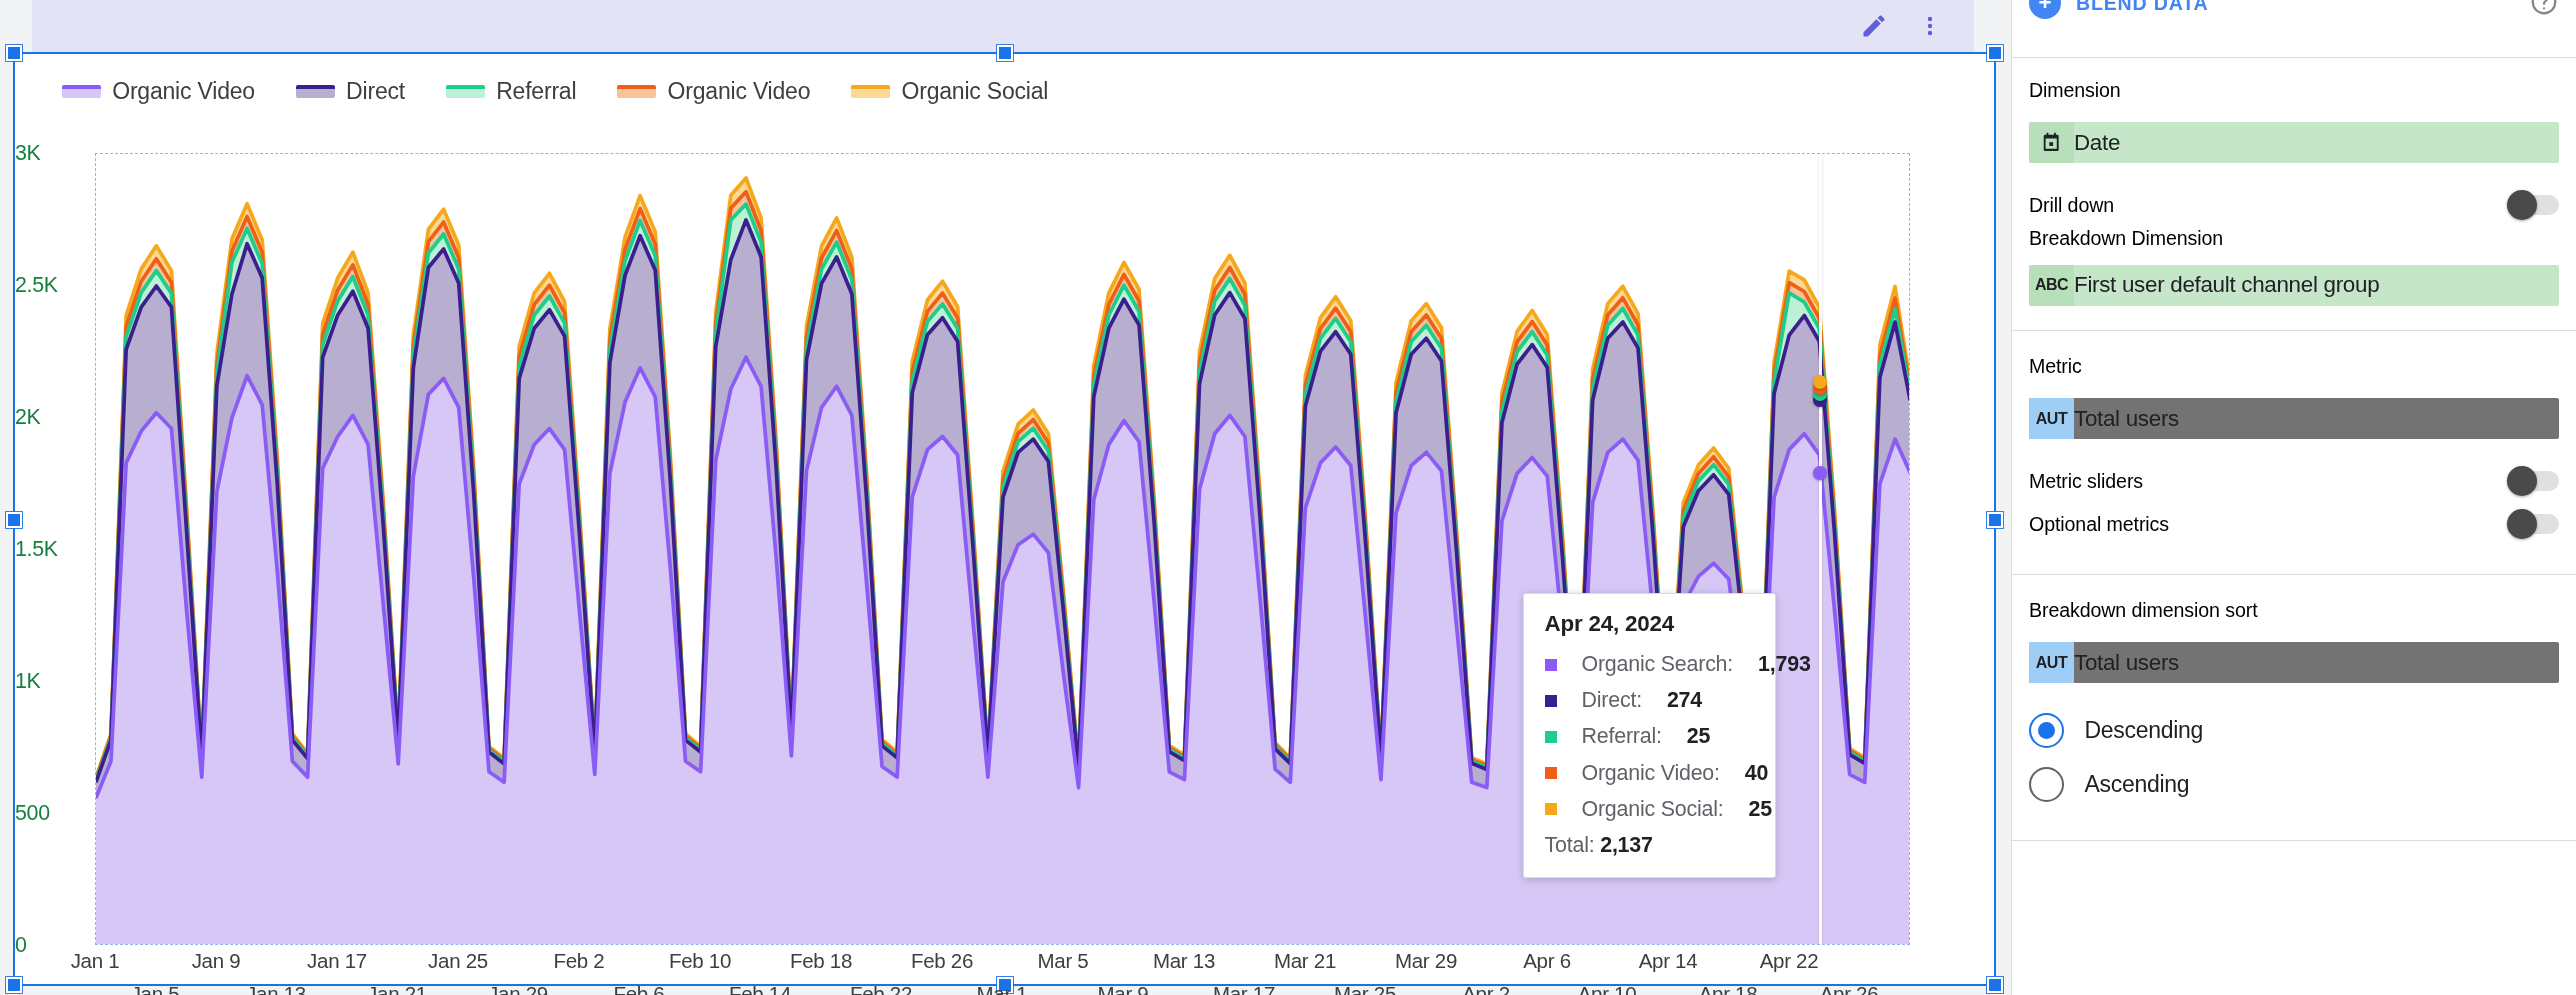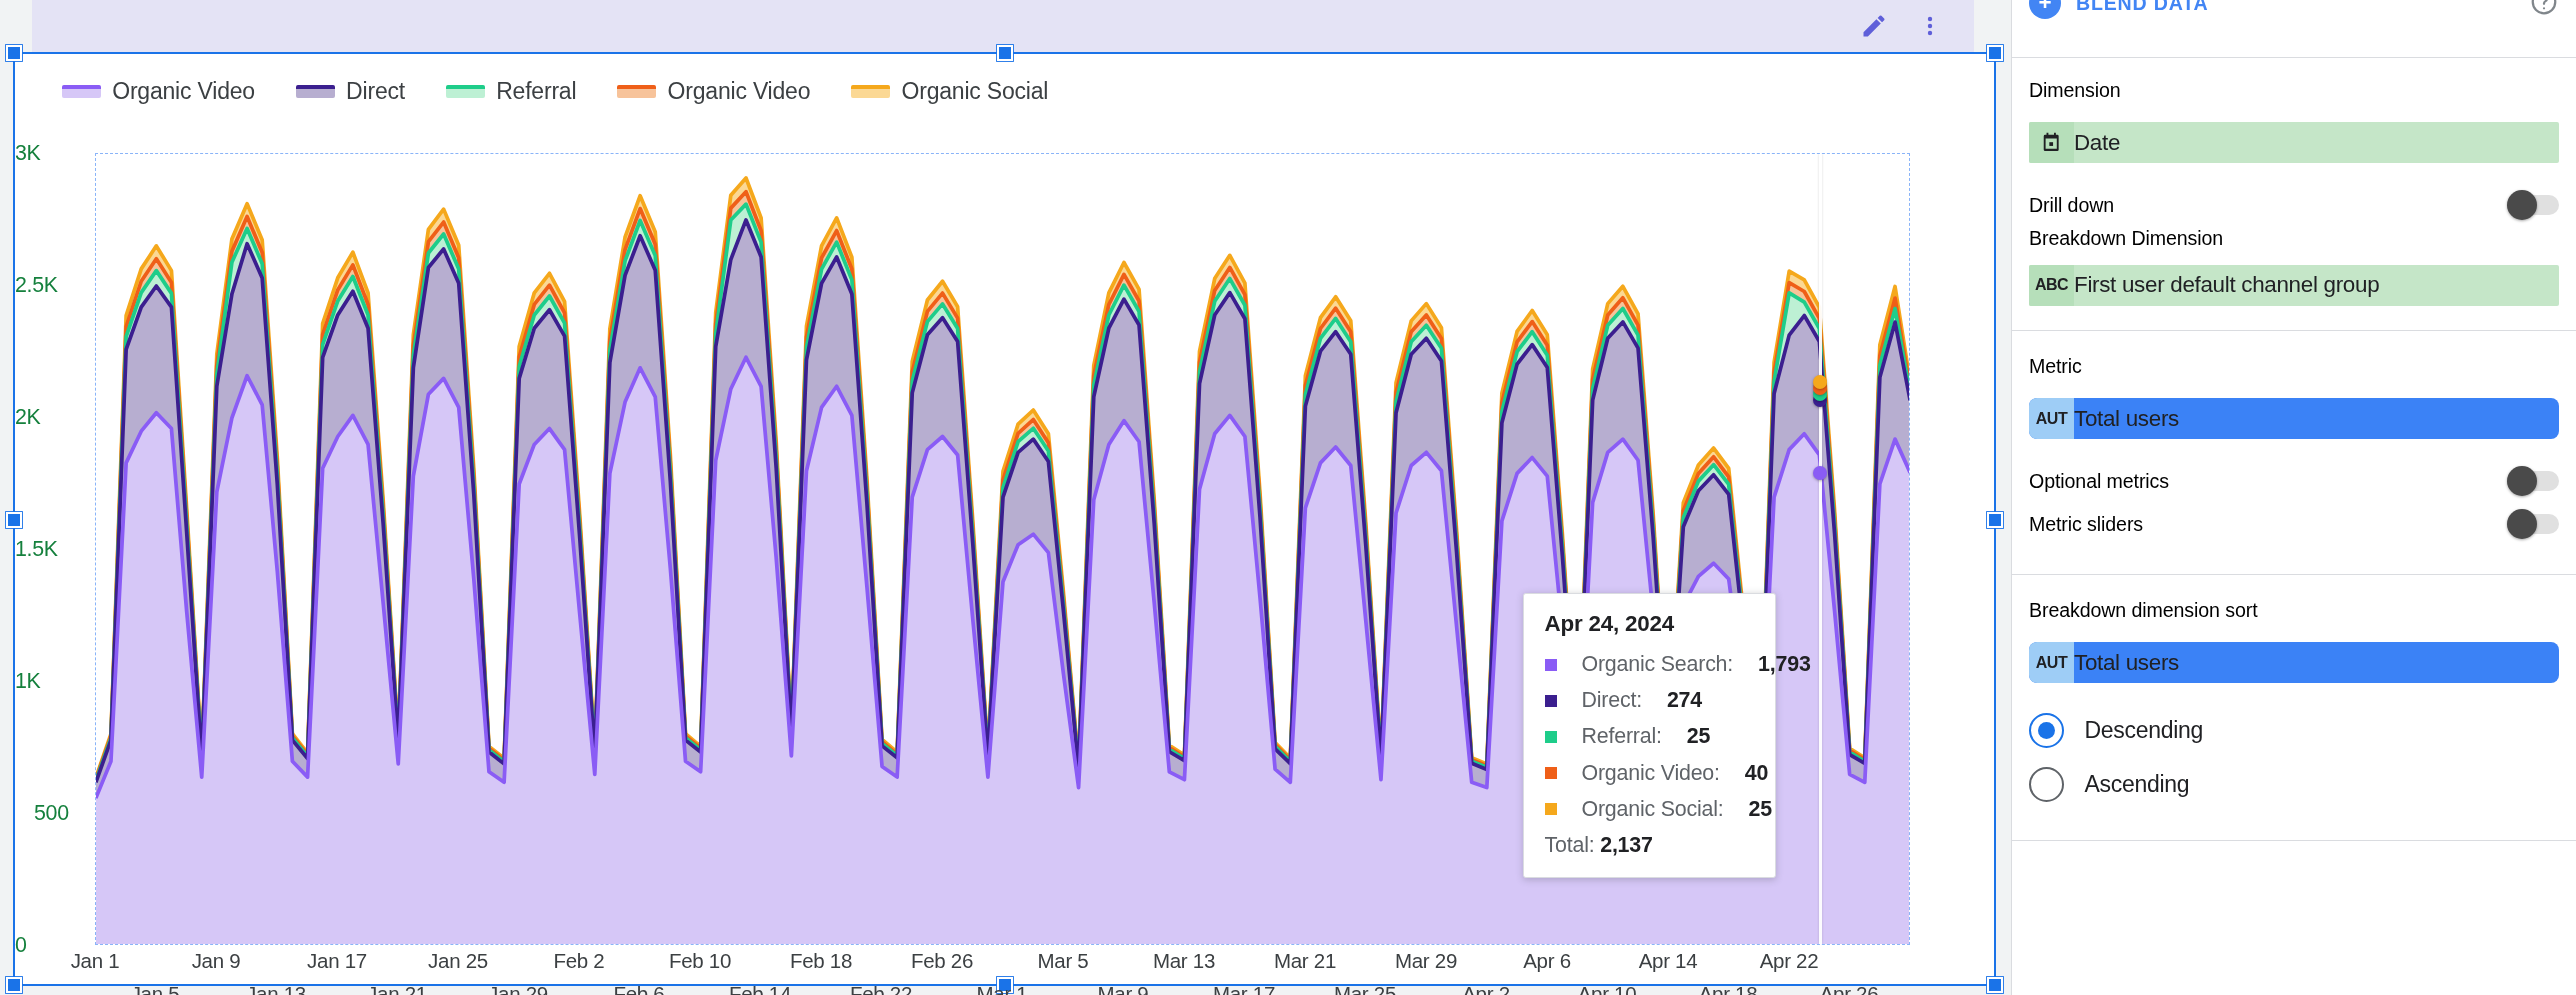--- a/index.html
+++ b/index.html
@@ -175,21 +175,21 @@
 
   .plabel {
     font-size: 19.6px; font-weight: normal; color: #000000;
     letter-spacing: -0.1px;
   }
   .chip {
     display: flex; align-items: stretch;
     height: 41px; border-radius: 1.9px; overflow: hidden;
   }
   .chip.dim { background: #c5e6c8; }
-  .chip.met { background: #3b82f6; border-radius: 8px; }
+  .chip.met { background: #737373; }
   .chip-icon {
     width: 45px; flex: none;
     display: flex; align-items: center; justify-content: center;
     font-size: 16px; font-weight: bold; color: #202124;
     letter-spacing: -0.5px;
   }
   .chip.dim .chip-icon { background: #b6dfba; }
   .chip.met .chip-icon { background: #9ecdf6; }
   .chip-text {
     display: flex; align-items: center;
@@ -290,21 +290,21 @@
           </div>
         </div>
 
       <div id="plot-wrap">
         <div id="yaxis">
             <div class="ytick" style="top: 0px;">3K</div>
             <div class="ytick" style="top: 132px;">2.5K</div>
             <div class="ytick" style="top: 264px;">2K</div>
             <div class="ytick" style="top: 396px;">1.5K</div>
             <div class="ytick" style="top: 528px;">1K</div>
-            <div class="ytick" style="top: 660px; padding-left: 19px;">500</div>
+            <div class="ytick" style="top: 660px;">500</div>
             <div class="ytick" style="top: 792px;">0</div>
           </div>
         <div id="plot">
             <svg width="1818" height="796" viewBox="-2 -2 1951 854">
               <path d="M 0 850.0 L 0.0 669.5 L 16.2 622.2 L 32.5 173.4 L 48.7 123.3 L 64.9 98.6 L 81.1 125.2 L 97.4 379.4 L 113.6 642.9 L 129.8 215.0 L 146.0 91.2 L 162.3 53.3 L 178.5 92.4 L 194.7 325.5 L 210.9 622.2 L 227.2 642.9 L 243.4 181.9 L 259.6 132.9 L 275.8 105.4 L 292.1 149.0 L 308.3 370.9 L 324.5 625.0 L 340.7 194.1 L 356.9 80.8 L 373.2 59.2 L 389.4 98.0 L 405.6 337.7 L 421.9 635.8 L 438.1 648.5 L 454.3 206.5 L 470.5 149.0 L 486.8 128.1 L 503.0 158.4 L 519.2 385.9 L 535.4 638.6 L 551.6 187.6 L 567.9 89.3 L 584.1 44.8 L 600.3 83.6 L 616.5 322.7 L 632.8 622.2 L 649.0 635.8 L 665.2 170.3 L 681.4 44.2 L 697.7 25.8 L 713.9 68.6 L 730.1 308.3 L 746.4 616.0 L 762.6 184.7 L 778.8 98.6 L 795.0 68.6 L 811.3 110.8 L 827.5 348.5 L 843.7 628.4 L 859.9 642.0 L 876.1 222.7 L 892.4 156.7 L 908.6 136.6 L 924.8 164.0 L 941.0 392.4 L 957.3 642.0 L 973.5 340.6 L 989.7 289.9 L 1006.0 274.8 L 1022.2 300.3 L 1038.4 470.6 L 1054.6 654.5 L 1070.9 227.2 L 1087.1 149.0 L 1103.3 116.5 L 1119.5 145.4 L 1135.8 370.9 L 1152.0 634.7 L 1168.2 645.1 L 1184.4 211.9 L 1200.7 133.7 L 1216.9 108.8 L 1233.1 138.6 L 1249.3 363.5 L 1265.5 631.5 L 1281.8 648.3 L 1298.0 238.0 L 1314.2 175.7 L 1330.5 153.3 L 1346.7 179.1 L 1362.9 396.4 L 1379.1 644.9 L 1395.3 245.4 L 1411.6 179.1 L 1427.8 160.6 L 1444.0 186.4 L 1460.3 403.8 L 1476.5 648.0 L 1492.7 654.5 L 1508.9 256.7 L 1525.2 190.4 L 1541.4 168.0 L 1557.6 194.1 L 1573.8 407.7 L 1590.0 651.4 L 1606.3 230.9 L 1622.5 160.6 L 1638.7 142.0 L 1655.0 171.7 L 1671.2 385.6 L 1687.4 641.5 L 1703.6 374.3 L 1719.8 333.8 L 1736.1 315.6 L 1752.3 337.5 L 1768.5 496.1 L 1784.8 667.3 L 1801.0 223.5 L 1817.2 125.8 L 1833.4 135.1 L 1849.6 164.6 L 1865.9 381.9 L 1882.1 637.8 L 1898.3 648.0 L 1914.5 205.1 L 1930.8 142.2 L 1947.0 244.5 L 1947.0 850.0 Z" fill="#fbd894"></path>
               <path d="M 0.0 669.5 L 16.2 622.2 L 32.5 173.4 L 48.7 123.3 L 64.9 98.6 L 81.1 125.2 L 97.4 379.4 L 113.6 642.9 L 129.8 215.0 L 146.0 91.2 L 162.3 53.3 L 178.5 92.4 L 194.7 325.5 L 210.9 622.2 L 227.2 642.9 L 243.4 181.9 L 259.6 132.9 L 275.8 105.4 L 292.1 149.0 L 308.3 370.9 L 324.5 625.0 L 340.7 194.1 L 356.9 80.8 L 373.2 59.2 L 389.4 98.0 L 405.6 337.7 L 421.9 635.8 L 438.1 648.5 L 454.3 206.5 L 470.5 149.0 L 486.8 128.1 L 503.0 158.4 L 519.2 385.9 L 535.4 638.6 L 551.6 187.6 L 567.9 89.3 L 584.1 44.8 L 600.3 83.6 L 616.5 322.7 L 632.8 622.2 L 649.0 635.8 L 665.2 170.3 L 681.4 44.2 L 697.7 25.8 L 713.9 68.6 L 730.1 308.3 L 746.4 616.0 L 762.6 184.7 L 778.8 98.6 L 795.0 68.6 L 811.3 110.8 L 827.5 348.5 L 843.7 628.4 L 859.9 642.0 L 876.1 222.7 L 892.4 156.7 L 908.6 136.6 L 924.8 164.0 L 941.0 392.4 L 957.3 642.0 L 973.5 340.6 L 989.7 289.9 L 1006.0 274.8 L 1022.2 300.3 L 1038.4 470.6 L 1054.6 654.5 L 1070.9 227.2 L 1087.1 149.0 L 1103.3 116.5 L 1119.5 145.4 L 1135.8 370.9 L 1152.0 634.7 L 1168.2 645.1 L 1184.4 211.9 L 1200.7 133.7 L 1216.9 108.8 L 1233.1 138.6 L 1249.3 363.5 L 1265.5 631.5 L 1281.8 648.3 L 1298.0 238.0 L 1314.2 175.7 L 1330.5 153.3 L 1346.7 179.1 L 1362.9 396.4 L 1379.1 644.9 L 1395.3 245.4 L 1411.6 179.1 L 1427.8 160.6 L 1444.0 186.4 L 1460.3 403.8 L 1476.5 648.0 L 1492.7 654.5 L 1508.9 256.7 L 1525.2 190.4 L 1541.4 168.0 L 1557.6 194.1 L 1573.8 407.7 L 1590.0 651.4 L 1606.3 230.9 L 1622.5 160.6 L 1638.7 142.0 L 1655.0 171.7 L 1671.2 385.6 L 1687.4 641.5 L 1703.6 374.3 L 1719.8 333.8 L 1736.1 315.6 L 1752.3 337.5 L 1768.5 496.1 L 1784.8 667.3 L 1801.0 223.5 L 1817.2 125.8 L 1833.4 135.1 L 1849.6 164.6 L 1865.9 381.9 L 1882.1 637.8 L 1898.3 648.0 L 1914.5 205.1 L 1930.8 142.2 L 1947.0 244.5" fill="none" stroke="#f5a81c" stroke-width="4" stroke-linejoin="round"></path>
               <path d="M 0 850.0 L 0.0 671.2 L 16.2 624.5 L 32.5 185.3 L 48.7 136.6 L 64.9 112.5 L 81.1 138.0 L 97.4 387.9 L 113.6 644.9 L 129.8 226.4 L 146.0 104.3 L 162.3 67.1 L 178.5 105.7 L 194.7 334.9 L 210.9 624.5 L 227.2 644.9 L 243.4 193.8 L 259.6 145.9 L 275.8 119.0 L 292.1 161.5 L 308.3 379.4 L 324.5 627.3 L 340.7 205.7 L 356.9 94.1 L 373.2 73.1 L 389.4 111.4 L 405.6 346.8 L 421.9 637.8 L 438.1 650.5 L 454.3 217.9 L 470.5 161.5 L 486.8 140.8 L 503.0 170.6 L 519.2 394.1 L 535.4 640.6 L 551.6 199.5 L 567.9 102.6 L 584.1 58.6 L 600.3 96.9 L 616.5 332.1 L 632.8 624.5 L 649.0 637.8 L 665.2 182.2 L 681.4 58.1 L 697.7 40.5 L 713.9 82.2 L 730.1 317.6 L 746.4 618.2 L 762.6 196.6 L 778.8 111.6 L 795.0 82.2 L 811.3 123.5 L 827.5 357.3 L 843.7 630.7 L 859.9 644.0 L 876.1 233.8 L 892.4 168.9 L 908.6 149.3 L 924.8 176.2 L 941.0 400.6 L 957.3 644.0 L 973.5 349.6 L 989.7 299.8 L 1006.0 285.0 L 1022.2 310.0 L 1038.4 477.1 L 1054.6 656.5 L 1070.9 238.0 L 1087.1 161.5 L 1103.3 129.2 L 1119.5 157.8 L 1135.8 379.4 L 1152.0 636.9 L 1168.2 647.1 L 1184.4 223.3 L 1200.7 146.5 L 1216.9 121.8 L 1233.1 151.0 L 1249.3 372.0 L 1265.5 633.8 L 1281.8 650.3 L 1298.0 248.5 L 1314.2 187.3 L 1330.5 165.5 L 1346.7 190.7 L 1362.9 404.3 L 1379.1 646.9 L 1395.3 255.9 L 1411.6 190.7 L 1427.8 172.8 L 1444.0 198.0 L 1460.3 411.7 L 1476.5 650.0 L 1492.7 656.5 L 1508.9 266.9 L 1525.2 201.7 L 1541.4 179.9 L 1557.6 205.4 L 1573.8 415.4 L 1590.0 653.4 L 1606.3 241.7 L 1622.5 172.8 L 1638.7 154.4 L 1655.0 183.6 L 1671.2 393.8 L 1687.4 643.5 L 1703.6 382.8 L 1719.8 342.8 L 1736.1 325.0 L 1752.3 346.5 L 1768.5 502.4 L 1784.8 669.2 L 1801.0 234.3 L 1817.2 138.0 L 1833.4 147.6 L 1849.6 176.5 L 1865.9 390.1 L 1882.1 640.0 L 1898.3 650.0 L 1914.5 216.5 L 1930.8 154.7 L 1947.0 251.6 L 1947.0 850.0 Z" fill="#f7c39a"></path>
               <path d="M 0.0 671.2 L 16.2 624.5 L 32.5 185.3 L 48.7 136.6 L 64.9 112.5 L 81.1 138.0 L 97.4 387.9 L 113.6 644.9 L 129.8 226.4 L 146.0 104.3 L 162.3 67.1 L 178.5 105.7 L 194.7 334.9 L 210.9 624.5 L 227.2 644.9 L 243.4 193.8 L 259.6 145.9 L 275.8 119.0 L 292.1 161.5 L 308.3 379.4 L 324.5 627.3 L 340.7 205.7 L 356.9 94.1 L 373.2 73.1 L 389.4 111.4 L 405.6 346.8 L 421.9 637.8 L 438.1 650.5 L 454.3 217.9 L 470.5 161.5 L 486.8 140.8 L 503.0 170.6 L 519.2 394.1 L 535.4 640.6 L 551.6 199.5 L 567.9 102.6 L 584.1 58.6 L 600.3 96.9 L 616.5 332.1 L 632.8 624.5 L 649.0 637.8 L 665.2 182.2 L 681.4 58.1 L 697.7 40.5 L 713.9 82.2 L 730.1 317.6 L 746.4 618.2 L 762.6 196.6 L 778.8 111.6 L 795.0 82.2 L 811.3 123.5 L 827.5 357.3 L 843.7 630.7 L 859.9 644.0 L 876.1 233.8 L 892.4 168.9 L 908.6 149.3 L 924.8 176.2 L 941.0 400.6 L 957.3 644.0 L 973.5 349.6 L 989.7 299.8 L 1006.0 285.0 L 1022.2 310.0 L 1038.4 477.1 L 1054.6 656.5 L 1070.9 238.0 L 1087.1 161.5 L 1103.3 129.2 L 1119.5 157.8 L 1135.8 379.4 L 1152.0 636.9 L 1168.2 647.1 L 1184.4 223.3 L 1200.7 146.5 L 1216.9 121.8 L 1233.1 151.0 L 1249.3 372.0 L 1265.5 633.8 L 1281.8 650.3 L 1298.0 248.5 L 1314.2 187.3 L 1330.5 165.5 L 1346.7 190.7 L 1362.9 404.3 L 1379.1 646.9 L 1395.3 255.9 L 1411.6 190.7 L 1427.8 172.8 L 1444.0 198.0 L 1460.3 411.7 L 1476.5 650.0 L 1492.7 656.5 L 1508.9 266.9 L 1525.2 201.7 L 1541.4 179.9 L 1557.6 205.4 L 1573.8 415.4 L 1590.0 653.4 L 1606.3 241.7 L 1622.5 172.8 L 1638.7 154.4 L 1655.0 183.6 L 1671.2 393.8 L 1687.4 643.5 L 1703.6 382.8 L 1719.8 342.8 L 1736.1 325.0 L 1752.3 346.5 L 1768.5 502.4 L 1784.8 669.2 L 1801.0 234.3 L 1817.2 138.0 L 1833.4 147.6 L 1849.6 176.5 L 1865.9 390.1 L 1882.1 640.0 L 1898.3 650.0 L 1914.5 216.5 L 1930.8 154.7 L 1947.0 251.6" fill="none" stroke="#ef5f18" stroke-width="4" stroke-linejoin="round"></path>
               <path d="M 0 850.0 L 0.0 672.6 L 16.2 626.5 L 32.5 196.1 L 48.7 148.8 L 64.9 125.2 L 81.1 149.6 L 97.4 395.5 L 113.6 646.6 L 129.8 236.6 L 146.0 116.2 L 162.3 79.9 L 178.5 117.9 L 194.7 343.4 L 210.9 626.5 L 227.2 646.6 L 243.4 204.6 L 259.6 157.8 L 275.8 131.5 L 292.1 172.8 L 308.3 387.0 L 324.5 629.3 L 340.7 216.2 L 356.9 106.3 L 373.2 85.9 L 389.4 123.5 L 405.6 355.0 L 421.9 639.5 L 438.1 652.2 L 454.3 228.1 L 470.5 172.8 L 486.8 152.4 L 503.0 181.6 L 519.2 401.5 L 535.4 642.3 L 551.6 210.2 L 567.9 114.8 L 584.1 71.4 L 600.3 109.1 L 616.5 340.6 L 632.8 626.5 L 649.0 639.5 L 665.2 192.9 L 681.4 70.8 L 697.7 53.8 L 713.9 94.6 L 730.1 326.1 L 746.4 620.2 L 762.6 207.4 L 778.8 123.5 L 795.0 94.6 L 811.3 135.1 L 827.5 365.2 L 843.7 632.7 L 859.9 645.7 L 876.1 243.7 L 892.4 179.9 L 908.6 160.9 L 924.8 187.3 L 941.0 408.0 L 957.3 645.7 L 973.5 357.9 L 989.7 308.8 L 1006.0 294.4 L 1022.2 318.8 L 1038.4 483.1 L 1054.6 658.2 L 1070.9 247.9 L 1087.1 172.8 L 1103.3 140.8 L 1119.5 169.1 L 1135.8 387.0 L 1152.0 638.9 L 1168.2 648.8 L 1184.4 233.5 L 1200.7 158.1 L 1216.9 133.7 L 1233.1 162.3 L 1249.3 379.7 L 1265.5 635.8 L 1281.8 652.0 L 1298.0 258.1 L 1314.2 198.0 L 1330.5 176.5 L 1346.7 201.5 L 1362.9 411.7 L 1379.1 648.5 L 1395.3 265.5 L 1411.6 201.5 L 1427.8 183.9 L 1444.0 208.5 L 1460.3 418.8 L 1476.5 651.7 L 1492.7 658.2 L 1508.9 276.3 L 1525.2 212.2 L 1541.4 190.7 L 1557.6 215.9 L 1573.8 422.4 L 1590.0 655.1 L 1606.3 251.6 L 1622.5 183.9 L 1638.7 165.8 L 1655.0 194.4 L 1671.2 401.2 L 1687.4 645.4 L 1703.6 390.4 L 1719.8 351.1 L 1736.1 333.5 L 1752.3 354.7 L 1768.5 508.0 L 1784.8 670.9 L 1801.0 244.2 L 1817.2 149.0 L 1833.4 159.0 L 1849.6 187.3 L 1865.9 397.5 L 1882.1 642.0 L 1898.3 651.7 L 1914.5 226.7 L 1930.8 166.0 L 1947.0 257.3 L 1947.0 850.0 Z" fill="#bdf0d4"></path>
               <path d="M 0.0 672.6 L 16.2 626.5 L 32.5 196.1 L 48.7 148.8 L 64.9 125.2 L 81.1 149.6 L 97.4 395.5 L 113.6 646.6 L 129.8 236.6 L 146.0 116.2 L 162.3 79.9 L 178.5 117.9 L 194.7 343.4 L 210.9 626.5 L 227.2 646.6 L 243.4 204.6 L 259.6 157.8 L 275.8 131.5 L 292.1 172.8 L 308.3 387.0 L 324.5 629.3 L 340.7 216.2 L 356.9 106.3 L 373.2 85.9 L 389.4 123.5 L 405.6 355.0 L 421.9 639.5 L 438.1 652.2 L 454.3 228.1 L 470.5 172.8 L 486.8 152.4 L 503.0 181.6 L 519.2 401.5 L 535.4 642.3 L 551.6 210.2 L 567.9 114.8 L 584.1 71.4 L 600.3 109.1 L 616.5 340.6 L 632.8 626.5 L 649.0 639.5 L 665.2 192.9 L 681.4 70.8 L 697.7 53.8 L 713.9 94.6 L 730.1 326.1 L 746.4 620.2 L 762.6 207.4 L 778.8 123.5 L 795.0 94.6 L 811.3 135.1 L 827.5 365.2 L 843.7 632.7 L 859.9 645.7 L 876.1 243.7 L 892.4 179.9 L 908.6 160.9 L 924.8 187.3 L 941.0 408.0 L 957.3 645.7 L 973.5 357.9 L 989.7 308.8 L 1006.0 294.4 L 1022.2 318.8 L 1038.4 483.1 L 1054.6 658.2 L 1070.9 247.9 L 1087.1 172.8 L 1103.3 140.8 L 1119.5 169.1 L 1135.8 387.0 L 1152.0 638.9 L 1168.2 648.8 L 1184.4 233.5 L 1200.7 158.1 L 1216.9 133.7 L 1233.1 162.3 L 1249.3 379.7 L 1265.5 635.8 L 1281.8 652.0 L 1298.0 258.1 L 1314.2 198.0 L 1330.5 176.5 L 1346.7 201.5 L 1362.9 411.7 L 1379.1 648.5 L 1395.3 265.5 L 1411.6 201.5 L 1427.8 183.9 L 1444.0 208.5 L 1460.3 418.8 L 1476.5 651.7 L 1492.7 658.2 L 1508.9 276.3 L 1525.2 212.2 L 1541.4 190.7 L 1557.6 215.9 L 1573.8 422.4 L 1590.0 655.1 L 1606.3 251.6 L 1622.5 183.9 L 1638.7 165.8 L 1655.0 194.4 L 1671.2 401.2 L 1687.4 645.4 L 1703.6 390.4 L 1719.8 351.1 L 1736.1 333.5 L 1752.3 354.7 L 1768.5 508.0 L 1784.8 670.9 L 1801.0 244.2 L 1817.2 149.0 L 1833.4 159.0 L 1849.6 187.3 L 1865.9 397.5 L 1882.1 642.0 L 1898.3 651.7 L 1914.5 226.7 L 1930.8 166.0 L 1947.0 257.3" fill="none" stroke="#1ecd8a" stroke-width="4" stroke-linejoin="round"></path>
@@ -434,27 +434,27 @@
 
     <div class="psection" style="padding-top:24px;padding-bottom:28px;">
       <div class="plabel">Metric</div>
       <div class="spacer-md"></div>
       <div class="chip met">
         <div class="chip-icon">AUT</div>
         <div class="chip-text">Total users</div>
       </div>
       <div class="spacer-md"></div>
       <div class="toggle-row">
-        <div class="plabel">Optional metrics</div>
+        <div class="plabel">Metric sliders</div>
         <div class="toggle">
             <div class="knob"></div>
           </div>
       </div>
       <div class="toggle-row">
-        <div class="plabel">Metric sliders</div>
+        <div class="plabel">Optional metrics</div>
         <div class="toggle">
             <div class="knob"></div>
           </div>
       </div>
     </div>
 
     <div class="psection" style="padding-top:24px;padding-bottom:28px;">
       <div class="plabel">Breakdown dimension sort</div>
       <div class="spacer-md"></div>
       <div class="chip met">

